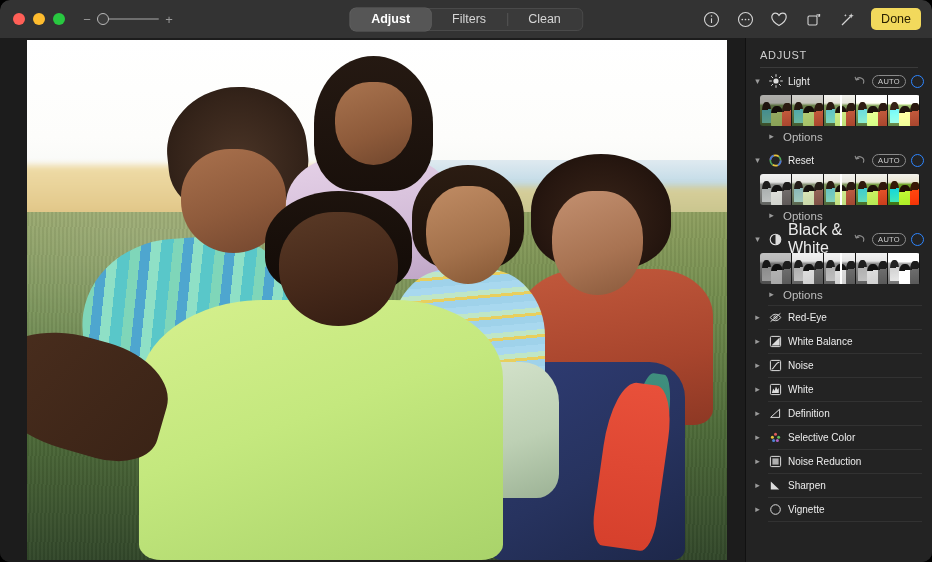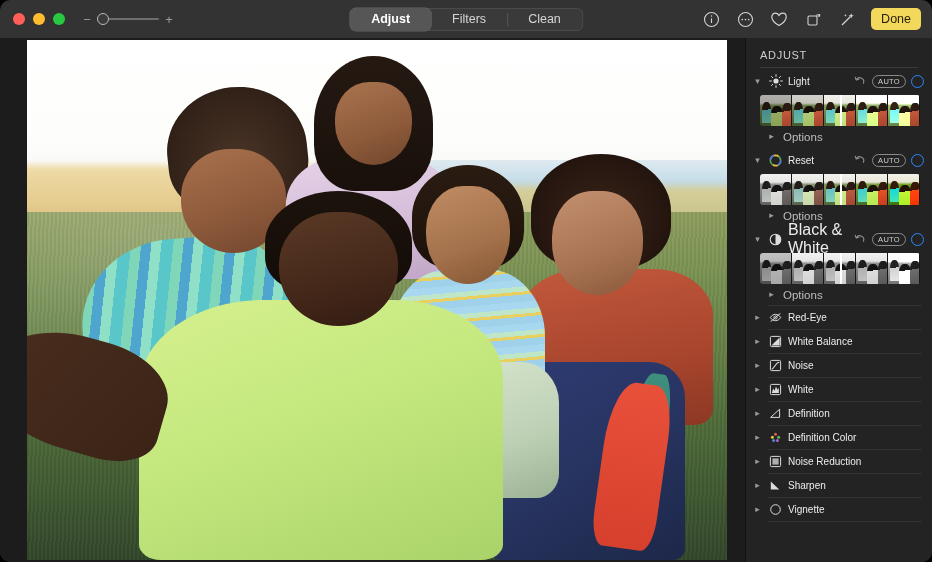--- a/index.html
+++ b/index.html
@@ -726,21 +726,21 @@
       <span class="chev">▸</span>
       <span class="sec-icon">
         <svg width="13" height="13" viewBox="0 0 13 13">
           <circle cx="6.5" cy="3.2" r="1.5" fill="#e05a5a"></circle>
           <circle cx="3.4" cy="6.2" r="1.5" fill="#e8c43e"></circle>
           <circle cx="9.6" cy="6.2" r="1.5" fill="#5fb85f"></circle>
           <circle cx="4.6" cy="9.6" r="1.5" fill="#4f86d6"></circle>
           <circle cx="8.4" cy="9.6" r="1.5" fill="#b060c0"></circle>
         </svg>
       </span>
-      <span class="sec-label">Definition Color</span>
+      <span class="sec-label">Selective Color</span>
     </div>
     <div class="item-sep"></div>
 
     <div class="item-row">
       <span class="chev">▸</span>
       <span class="sec-icon">
         <svg width="13" height="13" viewBox="0 0 13 13">
           <rect x="1.4" y="1.4" width="10.2" height="10.2" rx="1.2" fill="none" stroke="currentColor" stroke-width="1"></rect>
           <rect x="3.4" y="3.4" width="6.2" height="6.2" fill="currentColor" opacity="0.75"></rect>
         </svg>

